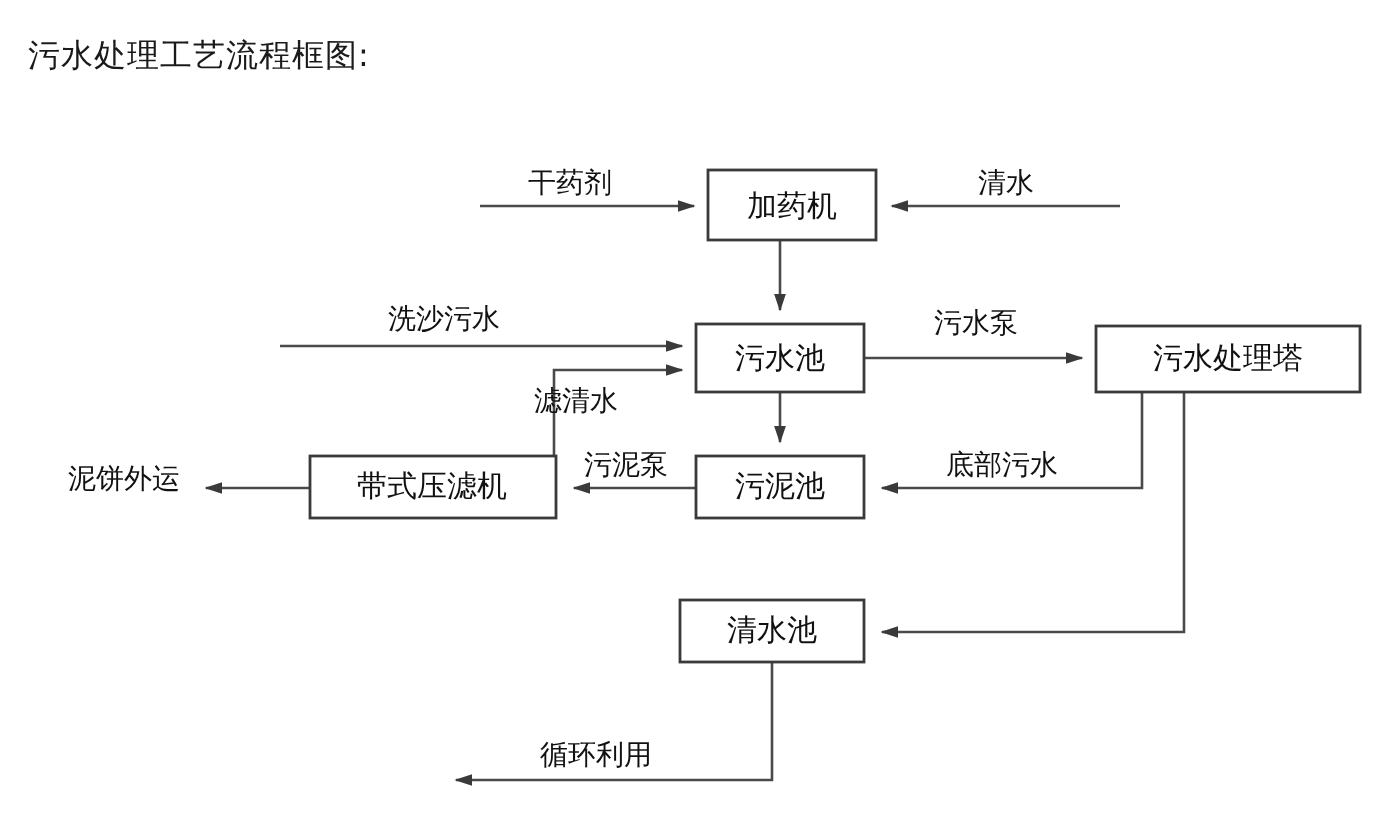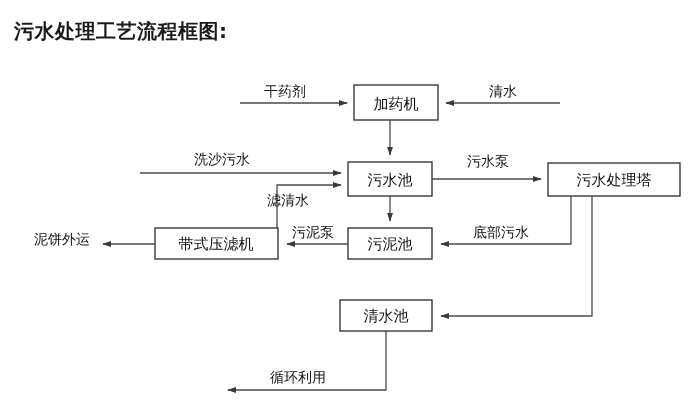--- a/index.html
+++ b/index.html
@@ -17,22 +17,22 @@
   #diagram-root {
     position: relative;
     width: 700px;
     height: 420px;
     background: #ffffff;
   }
   .title {
     position: absolute;
     left: 14px;
     top: 18px;
-    font-size: 20px;
-    font-weight: bold;
+    font-size: 16px;
+    font-weight: normal;
     color: #1a1a1a;
     letter-spacing: 0.5px;
     white-space: nowrap;
   }
   svg.flow {
     position: absolute;
     left: 0;
     top: 0;
     width: 700px;
     height: 420px;

